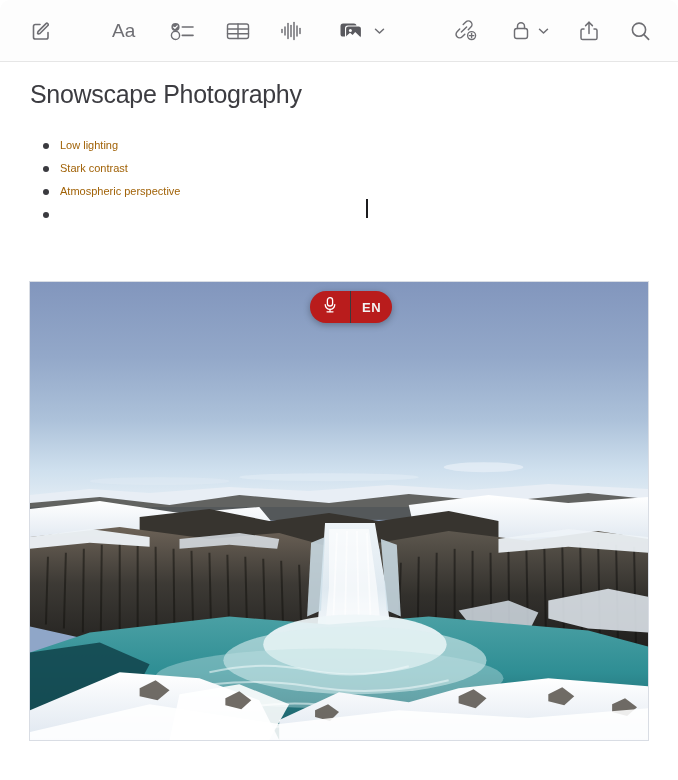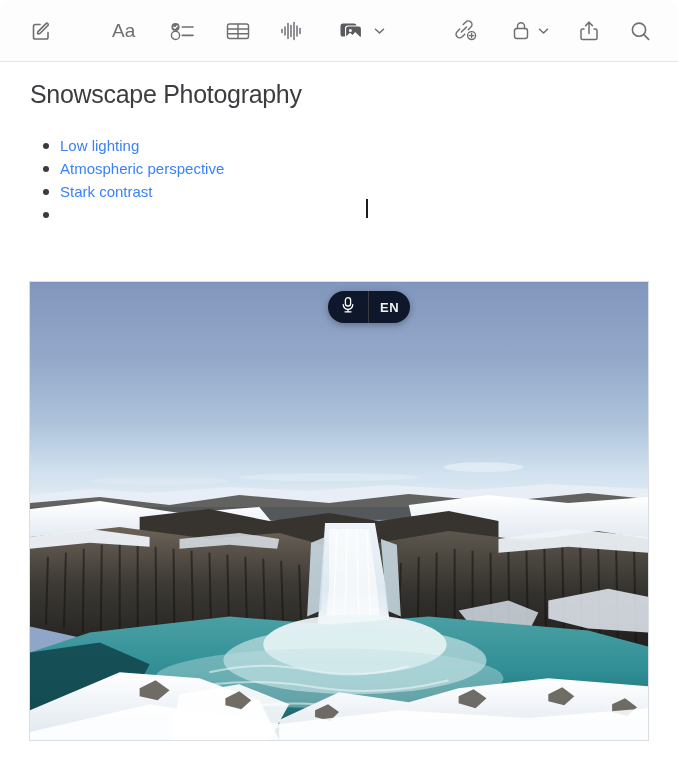--- a/index.html
+++ b/index.html
@@ -76,23 +76,23 @@
     position: absolute;
     left: 30px;
     top: 72px;
     width: 560px;
     margin: 0;
     padding: 0;
     list-style: none;
   }
   #bullet-list li {
     position: relative;
-    font-size: 15px;
+    font-size: 11px;
     line-height: 23px;
-    color: #3b82f6;
+    color: #a16207;
     padding-left: 30px;
     white-space: nowrap;
   }
   #bullet-list li .bullet {
     position: absolute;
     left: 13px;
     top: 9px;
     width: 6px;
     height: 6px;
     border-radius: 50%;
@@ -104,25 +104,25 @@
     left: 366px;
     top: 137px;
     width: 2px;
     height: 19px;
     background: #1c1c1e;
   }
 
   
   #dictation-pill {
     position: absolute;
-    left: 328px;
+    left: 310px;
     top: 229px;
     width: 82px;
     height: 32px;
-    background: #0f172a;
+    background: #b91c1c;
     border-radius: 16px;
     display: flex;
     align-items: center;
     box-shadow: 0 2px 7px rgba(0,0,0,0.30);
   }
   #mic-cell {
     width: 41px;
     height: 32px;
     display: flex;
     align-items: center;
@@ -293,25 +293,25 @@
 
     <div id="note-title">Snowscape Photography</div>
 
     <ul id="bullet-list">
       <li>
         <span class="bullet"></span>
         <span>Low lighting</span>
       </li>
       <li>
         <span class="bullet"></span>
-        <span>Atmospheric perspective</span>
+        <span>Stark contrast</span>
       </li>
       <li>
         <span class="bullet"></span>
-        <span>Stark contrast</span>
+        <span>Atmospheric perspective</span>
       </li>
       <li>
         <span class="bullet"></span>
       </li>
     </ul>
 
     <div id="caret"></div>
 
     <div id="photo-wrap">
       <svg id="photo" viewBox="0 0 620 460" preserveAspectRatio="none">

